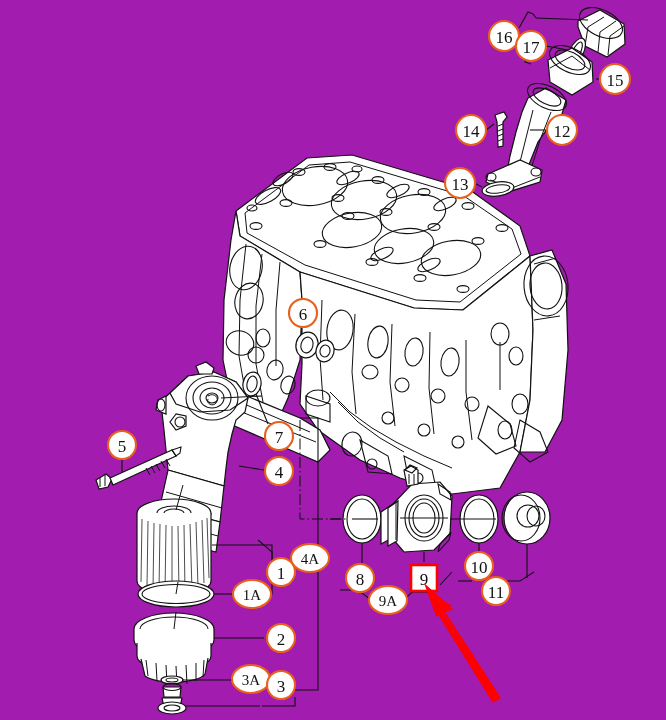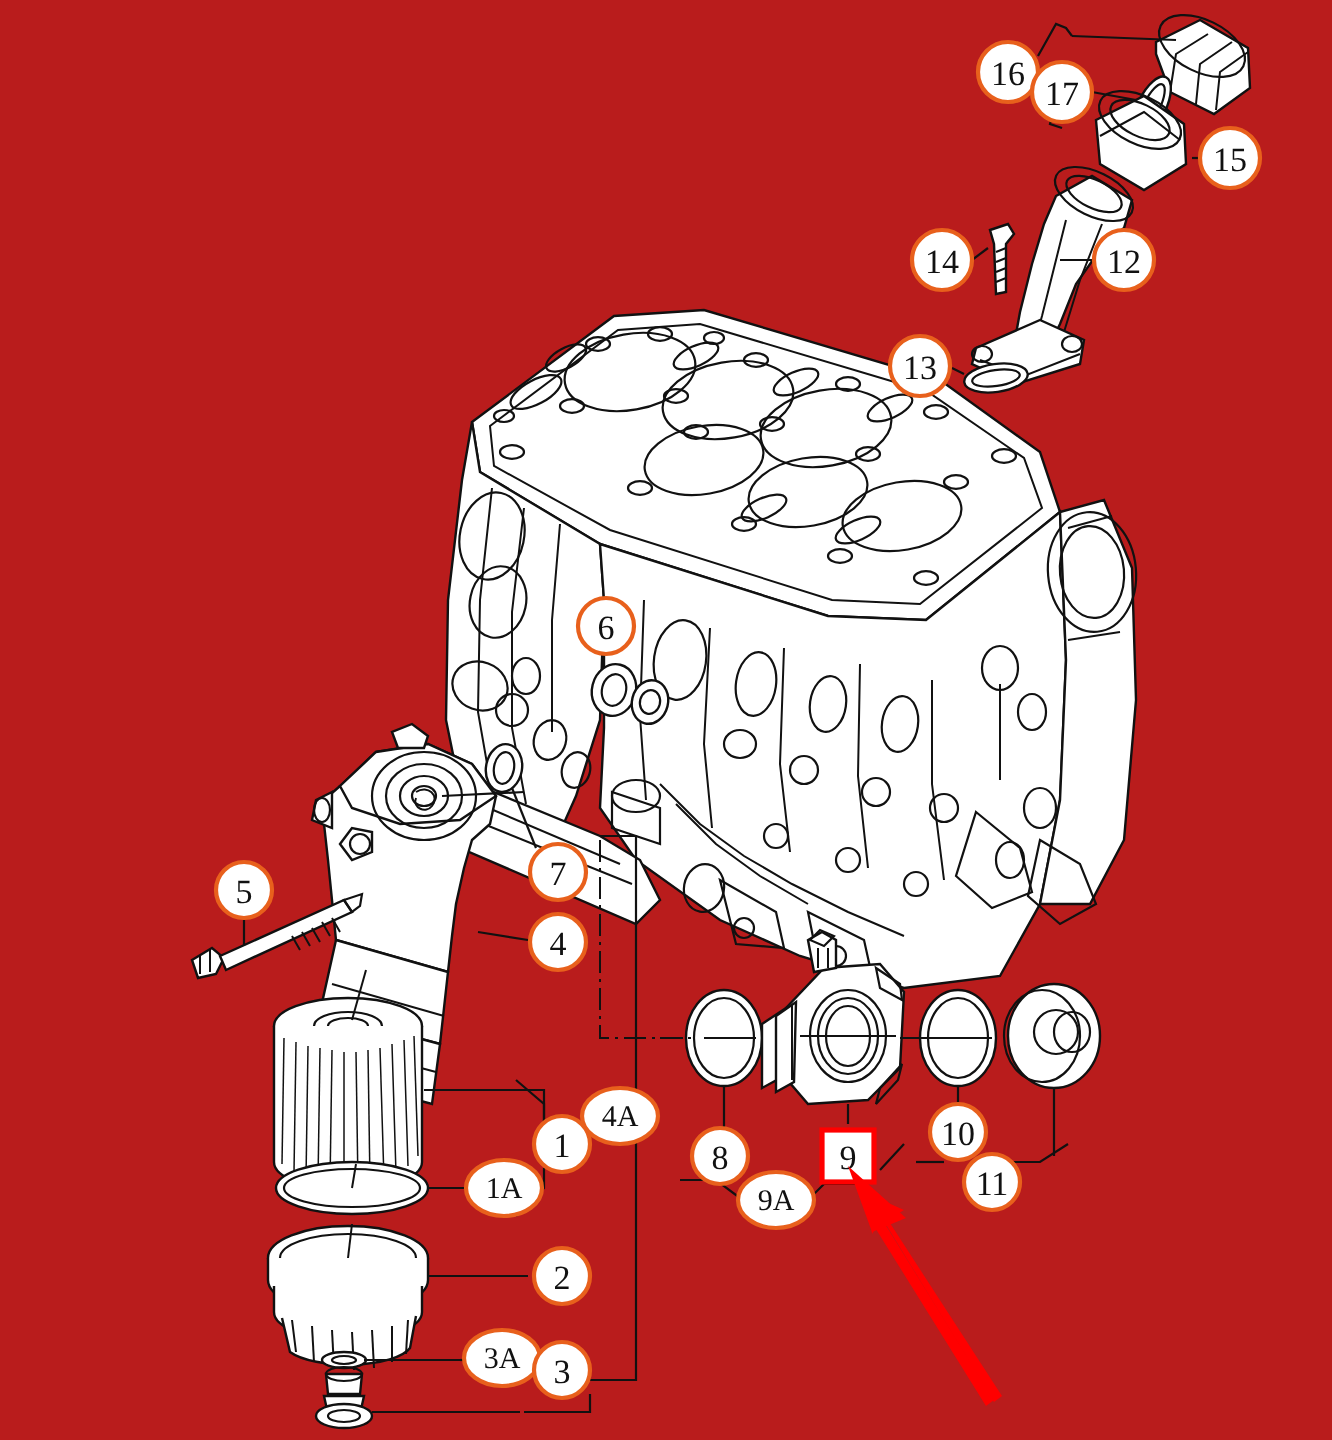--- a/index.html
+++ b/index.html
@@ -1,21 +1,21 @@
 <!DOCTYPE html>
 <html><head>
 <meta charset="utf-8">
 <style>
   html,body{margin:0;padding:0;background:#ffffff;}
   body{
     font-family:"Liberation Serif", serif;
     width:666px;height:720px;
     position:relative;overflow:hidden;
   }
-  #stage{position:absolute;left:0;top:0;width:666px;height:720px;background:#b91c1c;}
+  #stage{position:absolute;left:0;top:0;width:666px;height:720px;background:#a21caf;}
   #stage svg{position:absolute;left:0;top:0;}
   .callout-text{
     font-family:"Liberation Serif", serif;
     font-size:17px;
     fill:#111111;
     text-anchor:middle;
     dominant-baseline:central;
     pointer-events:none;
     user-select:none;
   }

